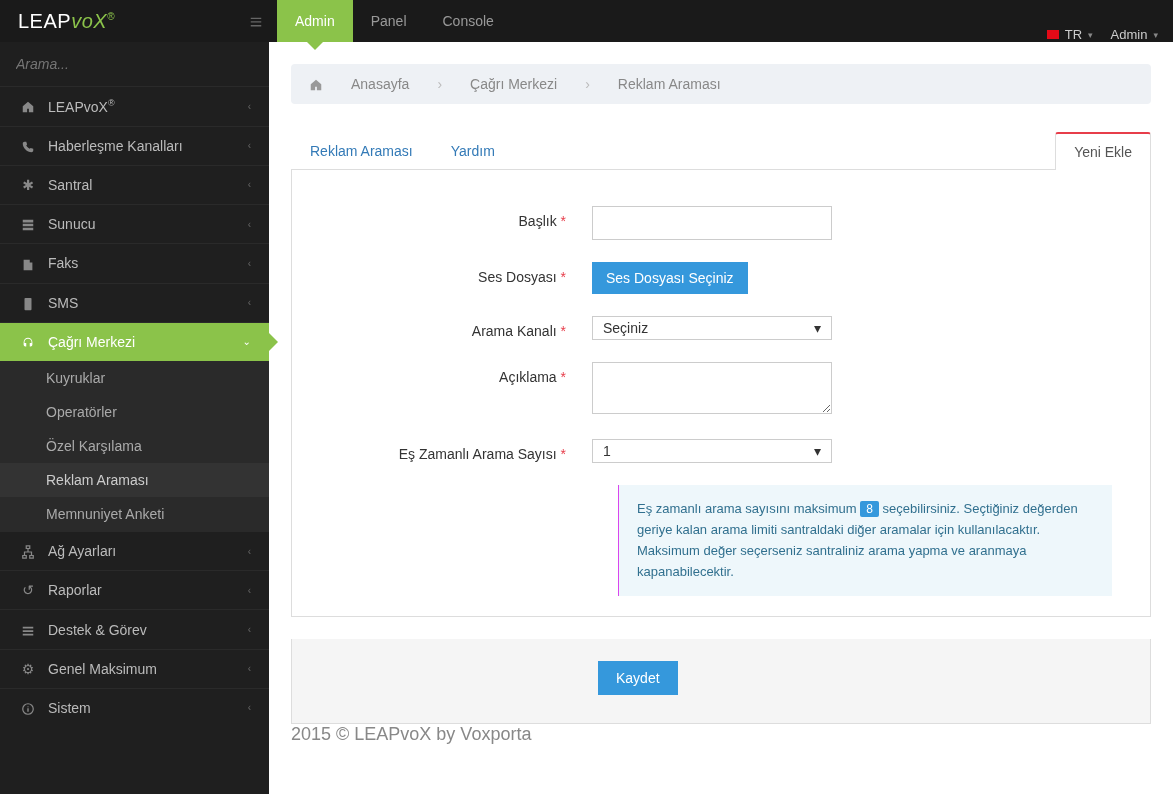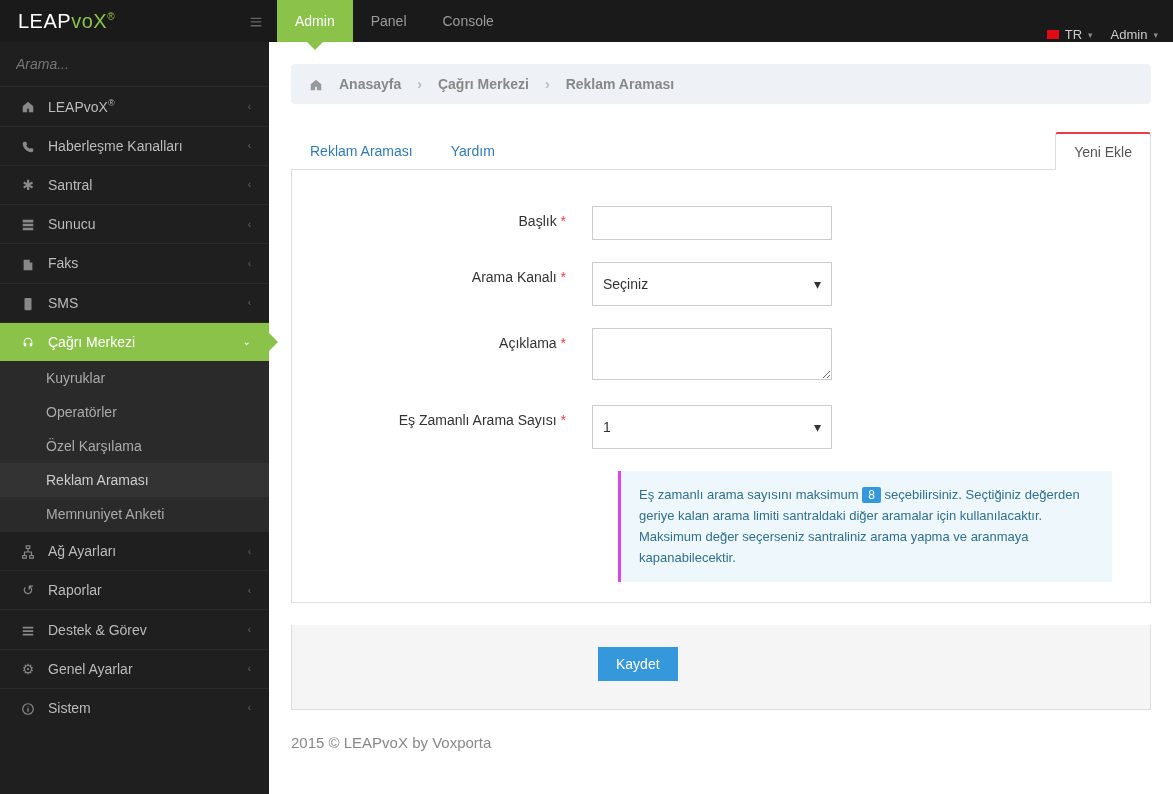--- a/index.html
+++ b/index.html
@@ -1,21 +1,21 @@
 <!DOCTYPE html>
 <html><head>
 <meta charset="utf-8">
 <style>
 * { margin: 0; padding: 0; box-sizing: border-box; }
 body { font-family: "Helvetica Neue", Helvetica, Arial, sans-serif; font-size: 14px; color: #333; background: #fff; }
 .topbar { height: 42px; background: #1a1a1a; display: flex; align-items: stretch; }
 .logo { width: 235px; display: flex; align-items: center; padding-left: 18px; }
 .logo-text { color: #fff; font-size: 20px; font-weight: 300; letter-spacing: 0.5px; }
 .logo-text .leap { color: #fff; }
-.logo-text .vox { color: #8bc34a; font-weight: 400; }
+.logo-text .vox { color: #8bc34a; font-style: italic; font-weight: 400; }
 .logo-text sup { color: #8bc34a; font-size: 10px; }
 .logo-toggle { width: 42px; display: flex; align-items: center; justify-content: center; color: #666; cursor: pointer; }
 .topnav { display: flex; flex: 1; }
 .topnav-item { padding: 0 18px; display: flex; align-items: center; color: #999; cursor: pointer; font-size: 14px; position: relative; }
 .topnav-item.active { background: #8bc34a; color: #fff; }
 .topnav-item.active::after { content: ""; position: absolute; bottom: -8px; left: 50%; margin-left: -8px; border: 8px solid transparent; border-top-color: #8bc34a; border-bottom: none; }
 .topright { display: flex; align-items: flex-end; margin-left: auto; padding-right: 15px; gap: 18px; }
 .topright-item { color: #ccc; display: flex; align-items: center; gap: 6px; cursor: pointer; font-size: 13px; }
 .flag { width: 12px; height: 9px; background: #e30a17; display: inline-block; }
 .chevron-down { font-size: 9px; color: #888; }
@@ -30,48 +30,48 @@
 .nav-item .nav-chevron { margin-left: auto; font-size: 10px; color: #666; }
 .nav-item.active { background: #8bc34a; color: #fff; }
 .nav-item.active .nav-icon, .nav-item.active .nav-chevron { color: #fff; }
 .nav-item.active::after { content: ""; position: absolute; right: -9px; top: 50%; margin-top: -9px; border: 9px solid transparent; border-left-color: #8bc34a; border-right: none; }
 .subnav { list-style: none; background: #2a2a2a; }
 .sub-item { padding: 9px 4px 9px 46px; color: #aaa; cursor: pointer; font-size: 14px; }
 .sub-item.current { background: #333; color: #ccc; }
 .nav-label sup { font-size: 9px; }
 
 .content { flex: 1; padding: 22px; background: #fff; }
-.breadcrumb { background: #eef1f5; padding: 12px 18px; border-radius: 4px; display: flex; align-items: flex-end; gap: 16px; color: #888; font-size: 14px; font-weight: bold; }
+.breadcrumb { background: #eef1f5; padding: 12px 18px; border-radius: 4px; display: flex; align-items: flex-end; gap: 28px; color: #888; font-size: 14px; }
 .breadcrumb .sep { color: #bbb; }
 .breadcrumb .home-icon { color: #999; }
 
 .tabs { margin-top: 28px; display: flex; border-bottom: 1px solid #ddd; }
 .tab { padding: 10px 18px; color: #337ab7; cursor: pointer; font-size: 14px; border: 1px solid transparent; border-bottom: none; margin-bottom: -1px; }
 .tab.active-tab { color: #555; border-color: #e73d4a #ddd #fff #ddd; border-top-width: 2px; border-top-color: #e73d4a; background: #fff; border-radius: 3px 3px 0 0; }
 .tab.right { margin-left: auto; }
 
 .panel { border: 1px solid #ddd; border-top: none; padding: 36px 36px 20px 20px; }
 .form-row { display: flex; align-items: flex-start; margin-bottom: 22px; }
 .form-label { width: 280px; text-align: right; padding-right: 26px; color: #333; font-size: 14px; padding-top: 7px; }
 .form-label .req { color: #e73d4a; }
 .form-control { flex: 0 0 auto; }
 .form-input { width: 240px; height: 34px; border: 1px solid #ccc; padding: 6px 10px; font-size: 14px; border-radius: 0; }
 .form-textarea { width: 240px; height: 52px; border: 1px solid #ccc; padding: 6px 10px; font-size: 14px; resize: both; }
-.form-select { width: 240px; height: 44px; border: 1px solid #ccc; padding: 0 10px; font-size: 14px; background: #fff; position: relative; display: flex; align-items: center; }
+.form-select { width: 240px; height: 24px; border: 1px solid #ccc; padding: 0 10px; font-size: 14px; background: #fff; position: relative; display: flex; align-items: center; }
 .form-select::after { content: "▾"; position: absolute; right: 10px; color: #333; }
 .btn { display: inline-block; padding: 8px 14px; font-size: 14px; cursor: pointer; border: none; }
 .btn-blue { background: #3598dc; color: #fff; }
 .btn-save { background: #3598dc; color: #fff; padding: 9px 18px; }
 
-.alert { margin-left: 306px; margin-right: 2px; background: #eef7fb; border-left: 3px solid #d946ef; padding: 14px 18px; color: #31708f; font-size: 13px; line-height: 1.6; max-width: 560px; }
+.alert { margin-left: 306px; margin-right: 2px; background: #eef7fb; border-left: 1px solid #d946ef; padding: 14px 18px; color: #31708f; font-size: 13px; line-height: 1.6; max-width: 560px; }
 .alert .badge { background: #3598dc; color: #fff; padding: 1px 6px; border-radius: 2px; font-size: 12px; }
 
 .actions { margin-top: 22px; background: #f5f5f5; padding: 22px 0 28px 306px; border: 1px solid #ddd; border-top: none; }
 
-.footer { color: #888; font-size: 15px; margin-top: 24px; }
+.footer { color: #888; font-size: 18px; }
 
 svg.ico { width: 14px; height: 14px; fill: currentColor; vertical-align: middle; }
 </style>
 </head>
 <body>
 
 <div class="topbar">
   <div class="logo">
     <span class="logo-text">
       <span class="leap">LEAP</span><span class="vox">voX</span><sup>®</sup>
@@ -177,21 +177,21 @@
       </li>
       <li class="nav-item">
         <span class="nav-icon"><svg class="ico" viewBox="0 0 16 16">
               <path d="M2 3h12v2H2zM2 7h12v2H2zM2 11h12v2H2z"></path>
             </svg></span>
         <span class="nav-label">Destek &amp; Görev</span>
         <span class="nav-chevron">‹</span>
       </li>
       <li class="nav-item">
         <span class="nav-icon">⚙</span>
-        <span class="nav-label">Genel Ayarlar</span>
+        <span class="nav-label">Genel Maksimum</span>
         <span class="nav-chevron">‹</span>
       </li>
       <li class="nav-item">
         <span class="nav-icon"><svg class="ico" viewBox="0 0 16 16">
               <circle cx="8" cy="8" r="6" fill="none" stroke="currentColor" stroke-width="1.4"></circle>
               <path d="M8 5v1M8 7v4" stroke="currentColor" stroke-width="1.6"></path>
             </svg></span>
         <span class="nav-label">Sistem</span>
         <span class="nav-chevron">‹</span>
       </li>
@@ -215,20 +215,24 @@
       <div class="tab">Yardım</div>
       <div class="tab right active-tab">Yeni Ekle</div>
     </div>
 
     <div class="panel">
       <div class="form-row">
         <div class="form-label"><span>Başlık</span> <span class="req">*</span></div>
         <div class="form-control"><input class="form-input" type="text" style=""></div>
       </div>
 
+      <div class="form-row">
+        <div class="form-label"><span>Ses Dosyası</span> <span class="req">*</span></div>
+        <div class="form-control"><button class="btn btn-blue">Ses Dosyası Seçiniz</button></div>
+      </div>
 
       <div class="form-row">
         <div class="form-label"><span>Arama Kanalı</span> <span class="req">*</span></div>
         <div class="form-control">
           <div class="form-select">
               <span>Seçiniz</span>
             </div>
         </div>
       </div>
 

